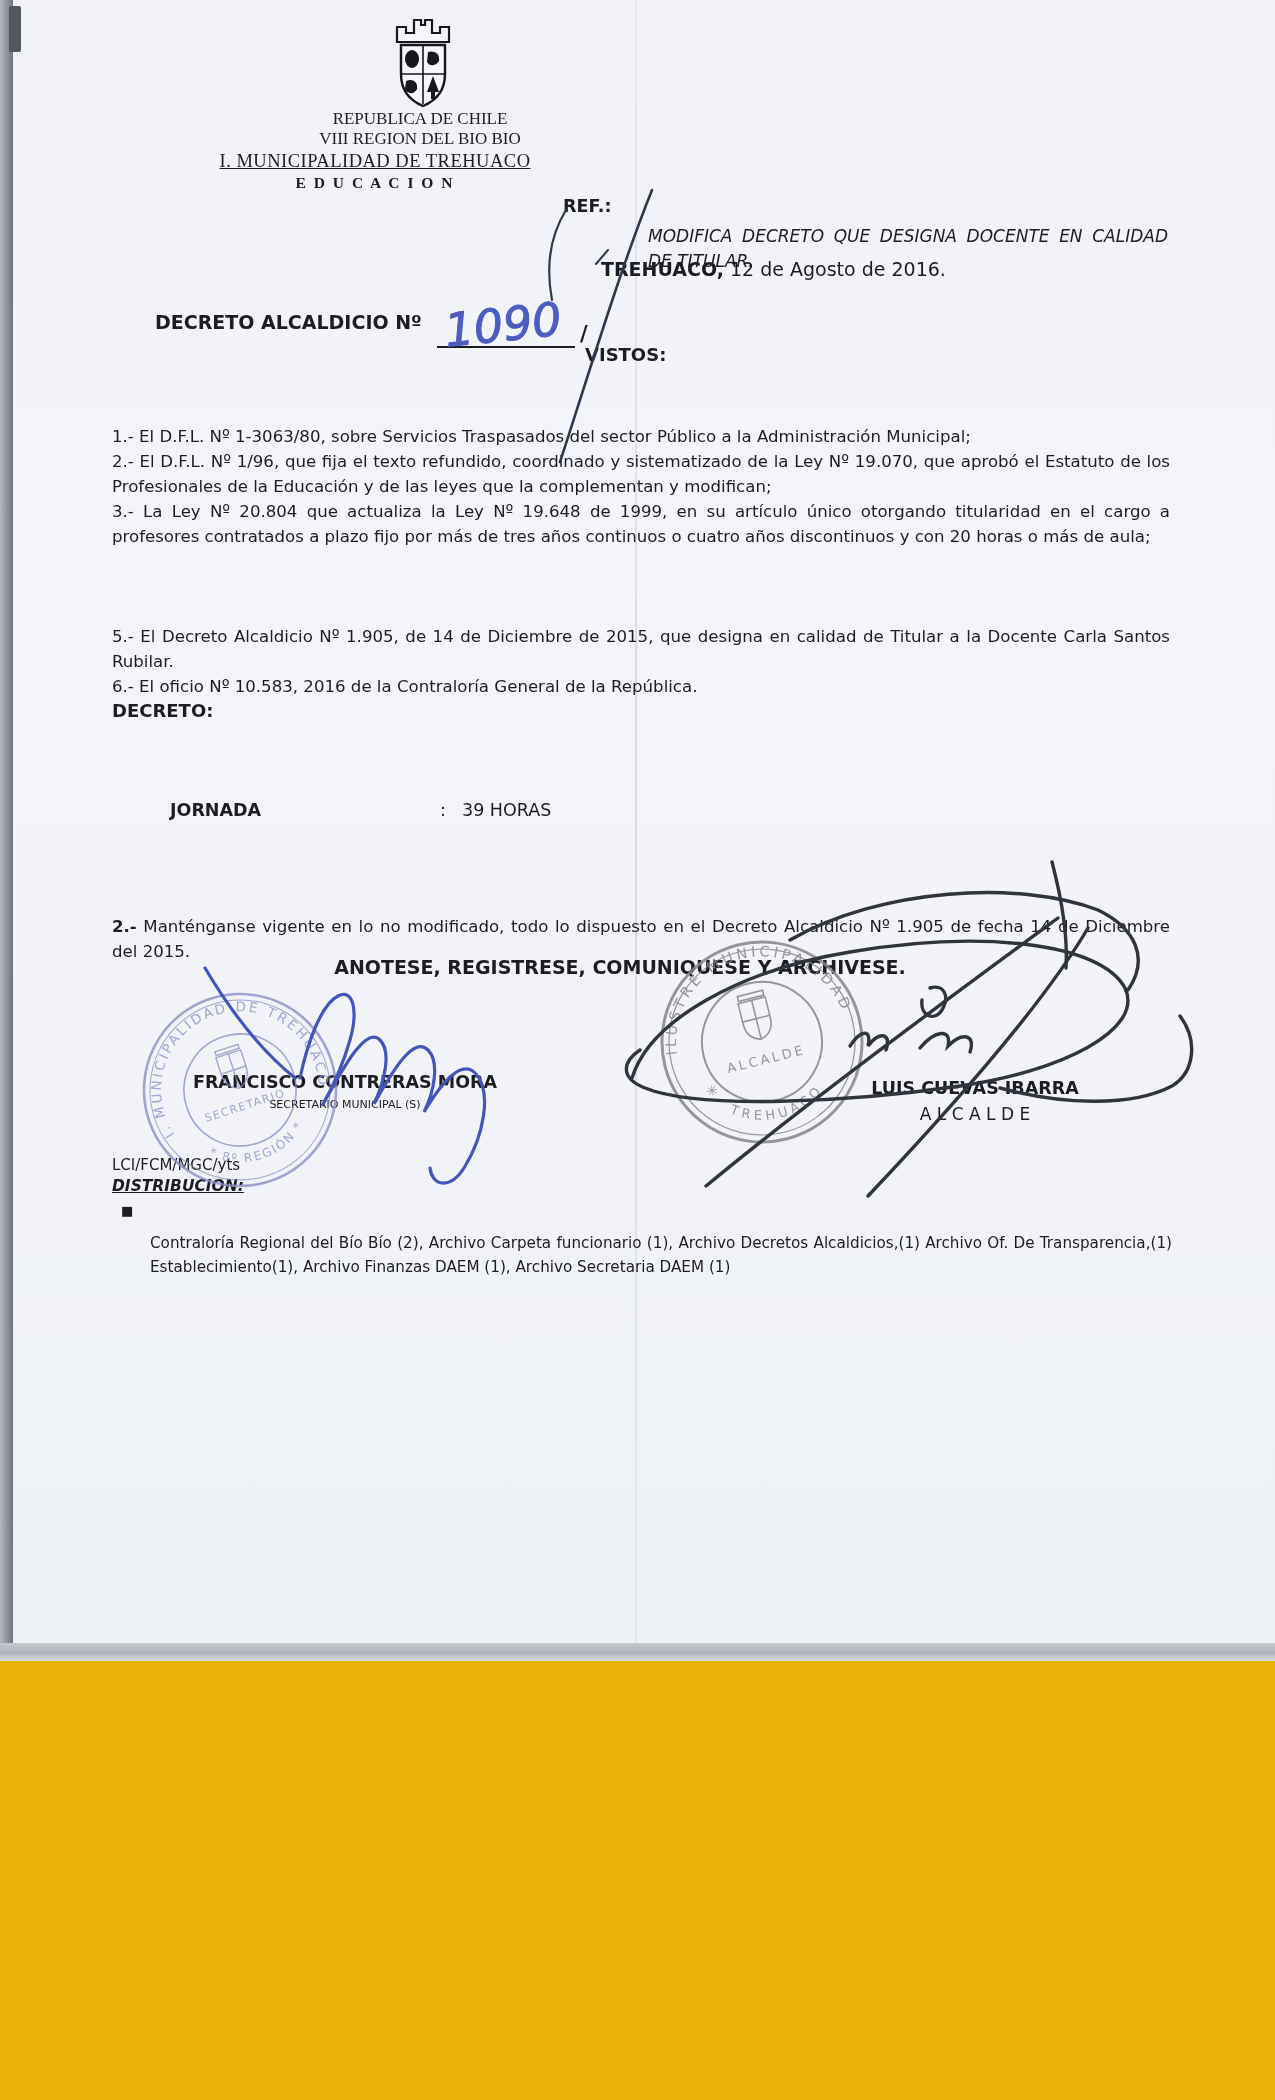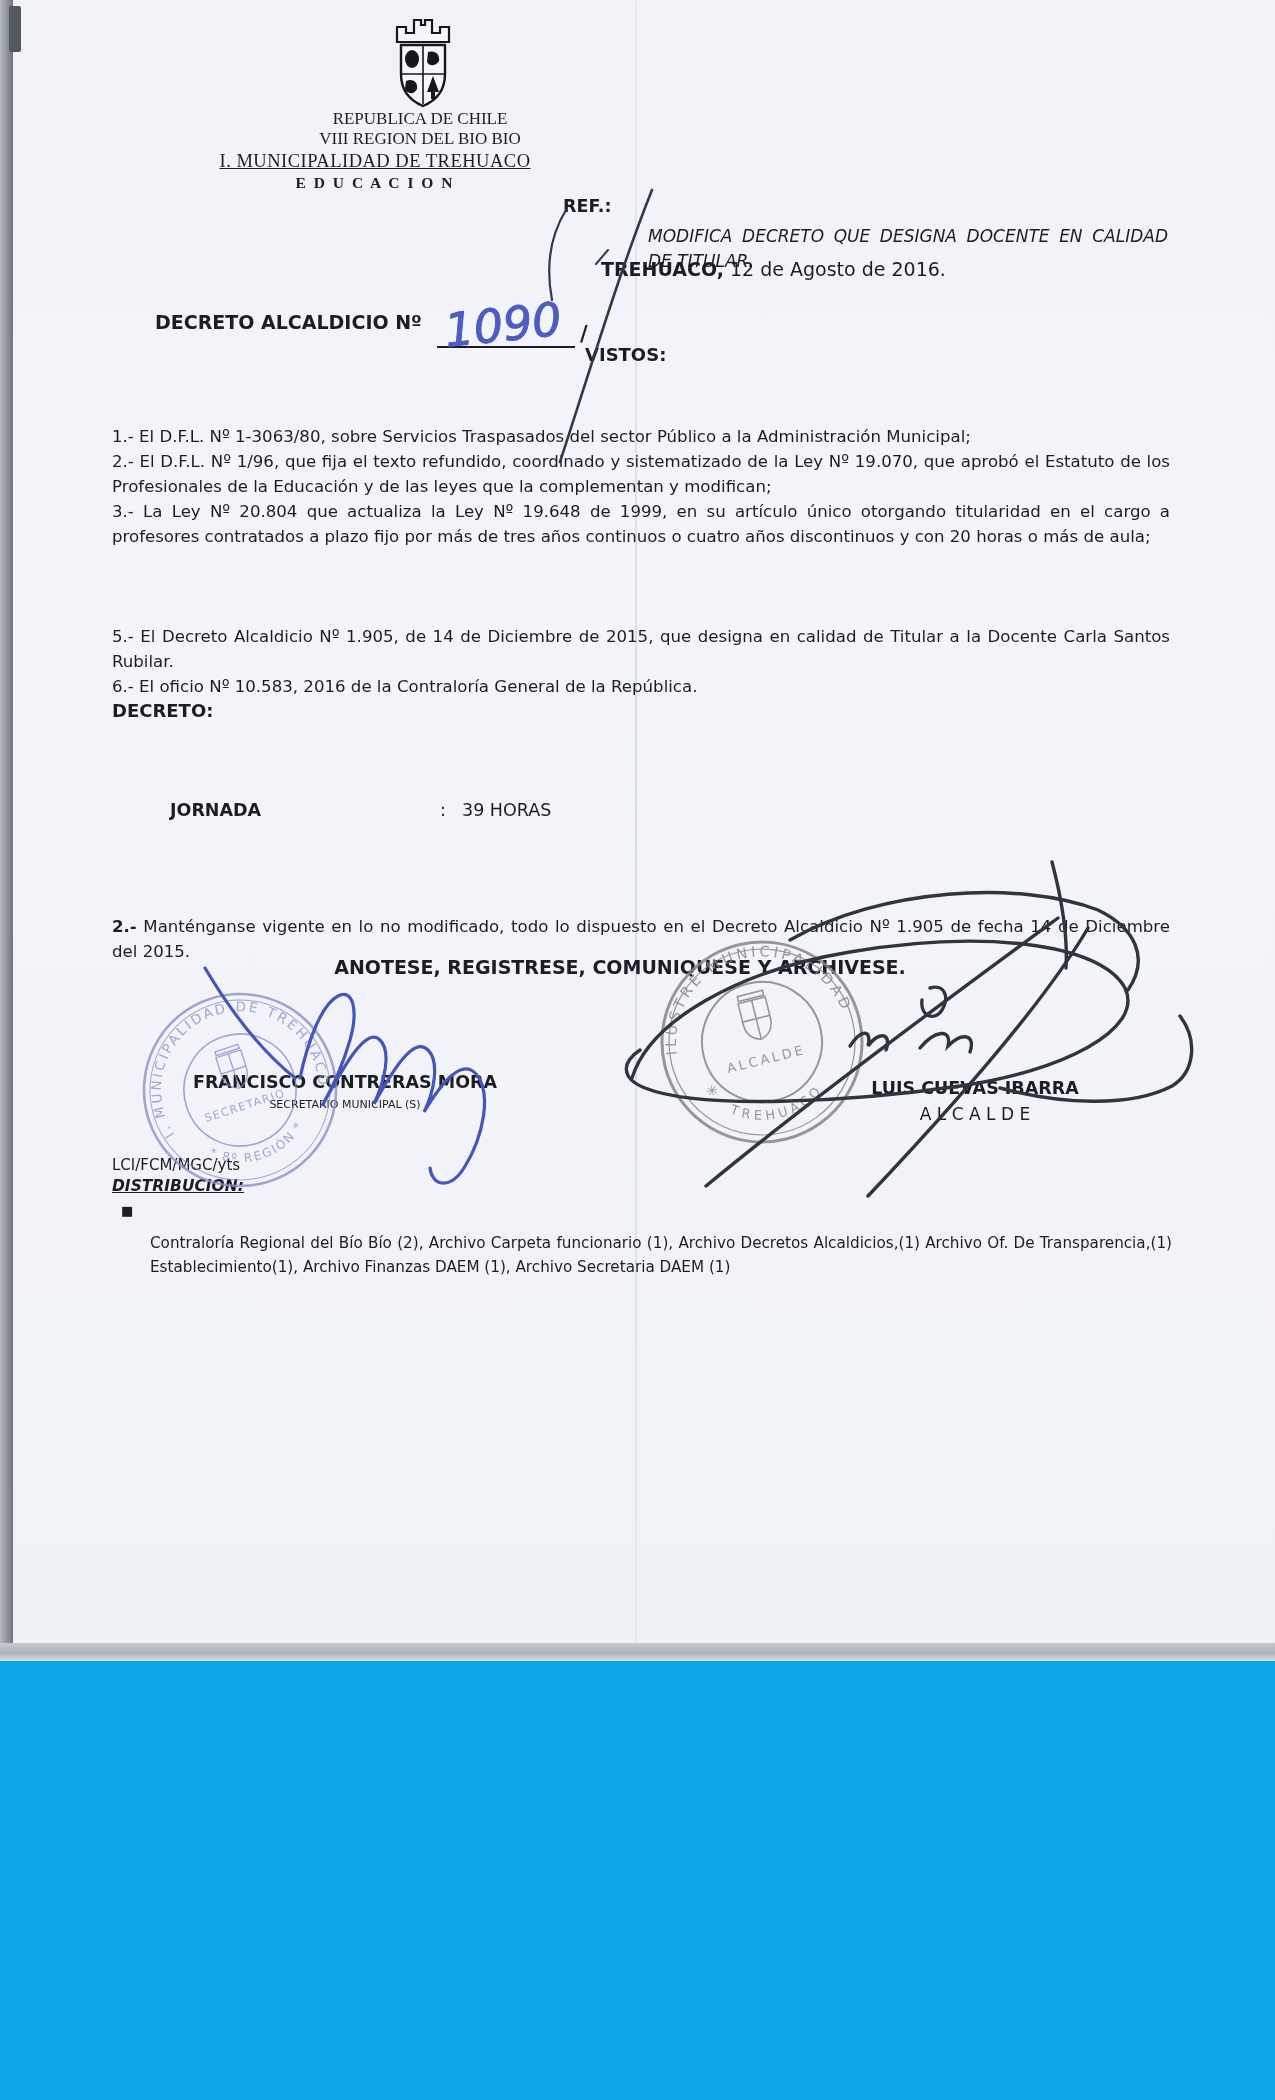--- a/index.html
+++ b/index.html
@@ -1,16 +1,16 @@
 <!DOCTYPE html>
 <html><head>
 <meta charset="utf-8">
 <style>
   html,body{margin:0;padding:0;background:#ffffff;}
-  .scan{position:relative;width:1275px;height:2100px;background:#0ea5e9;overflow:hidden;
+  .scan{position:relative;width:1275px;height:2100px;background:#eab308;overflow:hidden;
         font-family:"DejaVu Sans",sans-serif;color:#1c1d24;}
   .page{position:absolute;left:13px;top:0;width:1262px;height:1643px;
         background:linear-gradient(180deg,#f0f2f8 0%,#f4f5fa 35%,#f1f3f8 70%,#eef1f6 100%);}
   .left-strip{position:absolute;left:0;top:0;width:13px;height:1661px;
         background:linear-gradient(90deg,#b3b9c0,#8f959d 55%,#6e737a);}
   .corner-mark{position:absolute;left:9px;top:6px;width:12px;height:46px;background:#53575e;border-radius:2px;}
   .bottom-band{position:absolute;left:0;top:1643px;width:1275px;height:18px;
         background:linear-gradient(180deg,#c4cacf,#acb3b9 55%,#dadee1);}
   .fold{position:absolute;left:622px;top:0;width:2px;height:1643px;
         background:linear-gradient(180deg,rgba(100,110,140,.08),rgba(100,110,140,.20) 50%,rgba(100,110,140,.06));}

